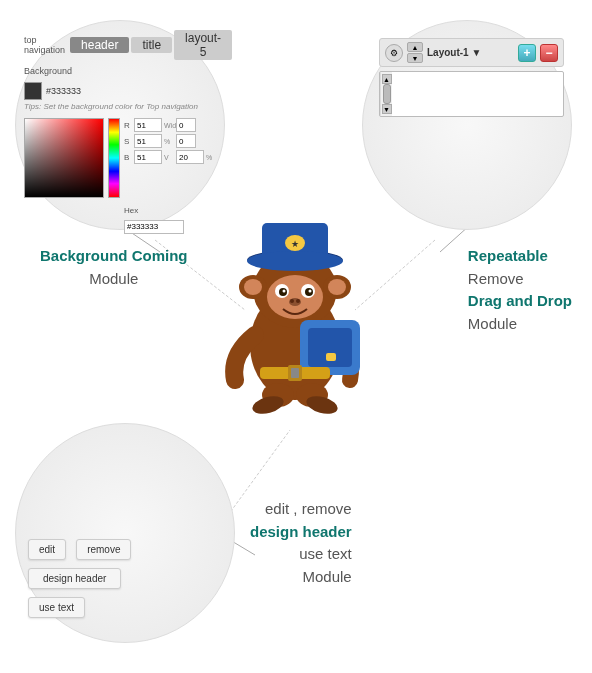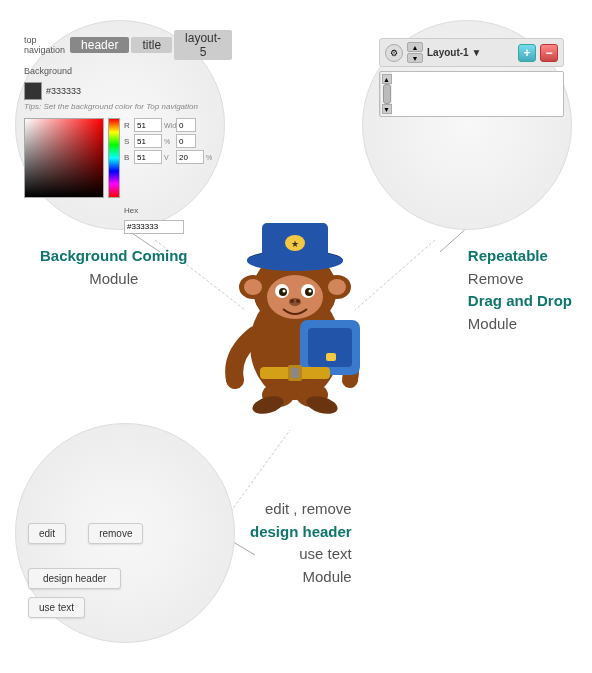--- a/index.html
+++ b/index.html
@@ -263,22 +263,22 @@
     
     .edit-panel-container {
       position: absolute;
       bottom: 55px;
       left: 28px;
       width: 180px;
     }
 
     .edit-button-row {
       display: flex;
-      gap: 22px;
-      margin-bottom: 24px;
+      gap: 10px;
+      margin-bottom: 8px;
     }
     .edit-btn {
       background: #f5f5f5;
       border: 1px solid #ccc;
       border-radius: 3px;
       padding: 4px 10px;
       font-size: 10px;
       color: #333;
       cursor: pointer;
       box-shadow: 0 1px 2px rgba(0,0,0,0.1);

